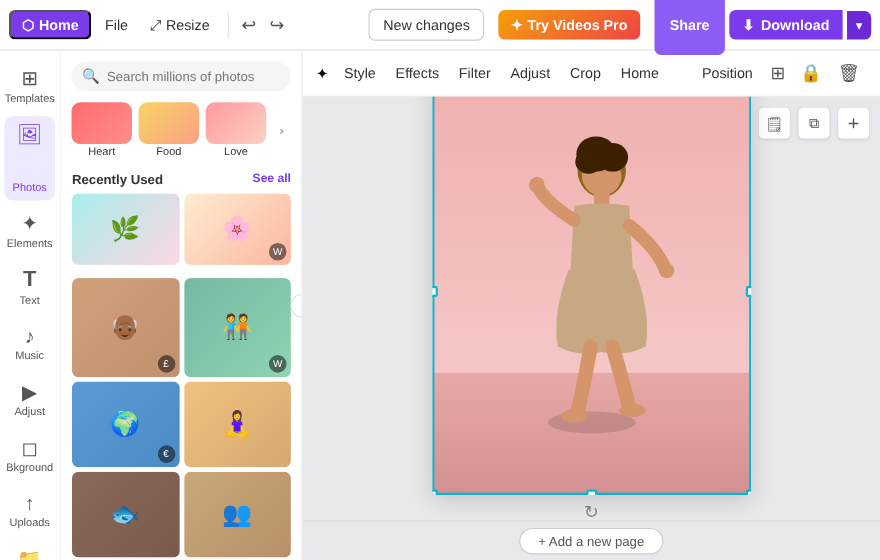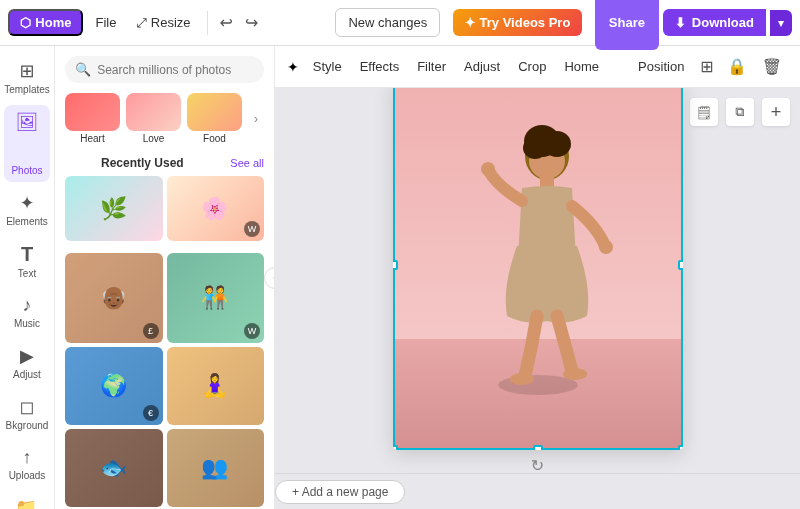--- a/index.html
+++ b/index.html
@@ -194,24 +194,23 @@
     }
     .panel-scroll::-webkit-scrollbar { width: 4px; }
     .panel-scroll::-webkit-scrollbar-thumb { background: #ddd; border-radius: 2px; }
 
     .section-header {
       display: flex;
       justify-content: space-between;
       align-items: center;
       margin-bottom: 6px;
       margin-top: 4px;
-      margin-left: 36px;
     }
     .section-title { font-size: 12px; font-weight: 600; color: #333; }
-    .see-all { font-size: 11px; color: #7c3aed; cursor: pointer; }
+    .see-all { font-size: 11px; color: #7c3aed; cursor: pointer; font-weight: bold; }
 
     .photo-grid-2 {
       display: grid;
       grid-template-columns: 1fr 1fr;
       gap: 4px;
       margin-bottom: 12px;
     }
     .photo-thumb {
       border-radius: 6px;
       overflow: hidden;
@@ -456,21 +455,21 @@
       color: #888;
       cursor: pointer;
     }
 
     
     .add-page-bar {
       height: 36px;
       background: #e8e8ec;
       display: flex;
       align-items: center;
-      justify-content: flex-start;
+      justify-content: center;
       border-top: 1px solid #d8d8dc;
       flex-shrink: 0;
     }
     .add-page-btn {
       background: none;
       border: 1px solid #ccc;
       border-radius: 20px;
       padding: 4px 16px;
       font-size: 12px;
       color: #555;
@@ -586,26 +585,26 @@
         <input type="text" placeholder="Search millions of photos" style="">
       </div>
     </div>
 
     <div class="category-chips">
       <div class="chip">
         <div class="chip-img chip-heart"></div>
         <span class="chip-label">Heart</span>
       </div>
       <div class="chip">
+        <div class="chip-img chip-food"></div>
+        <span class="chip-label">Food</span>
+      </div>
+      <div class="chip">
         <div class="chip-img chip-love"></div>
         <span class="chip-label">Love</span>
-      </div>
-      <div class="chip">
-        <div class="chip-img chip-food"></div>
-        <span class="chip-label">Food</span>
       </div>
       <span class="chip-arrow">›</span>
     </div>
 
     <div class="panel-scroll">
 
       <div class="section-header">
         <span class="section-title">Recently Used</span>
         <span class="see-all">See all</span>
       </div>

